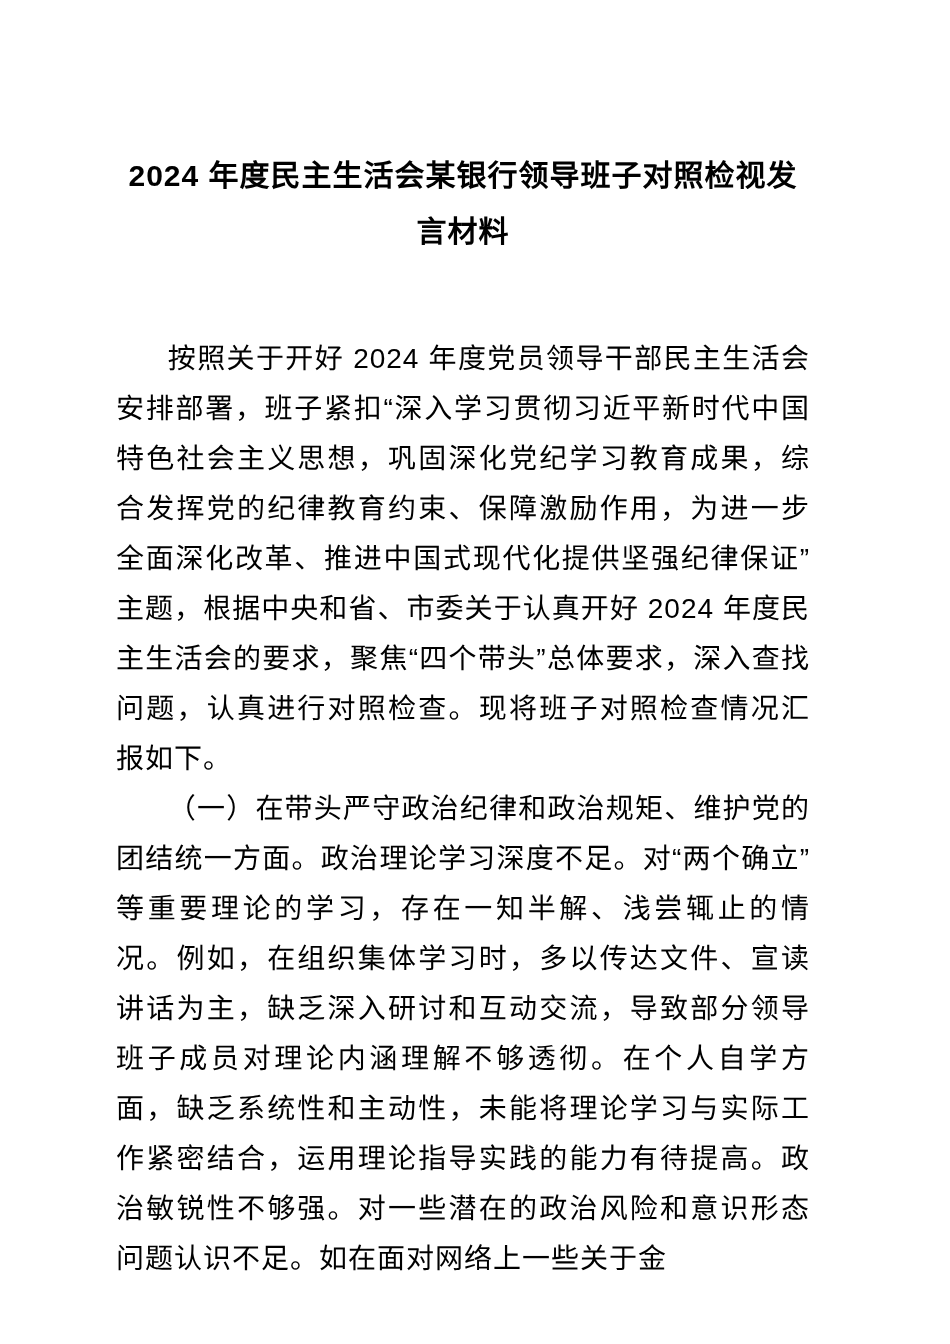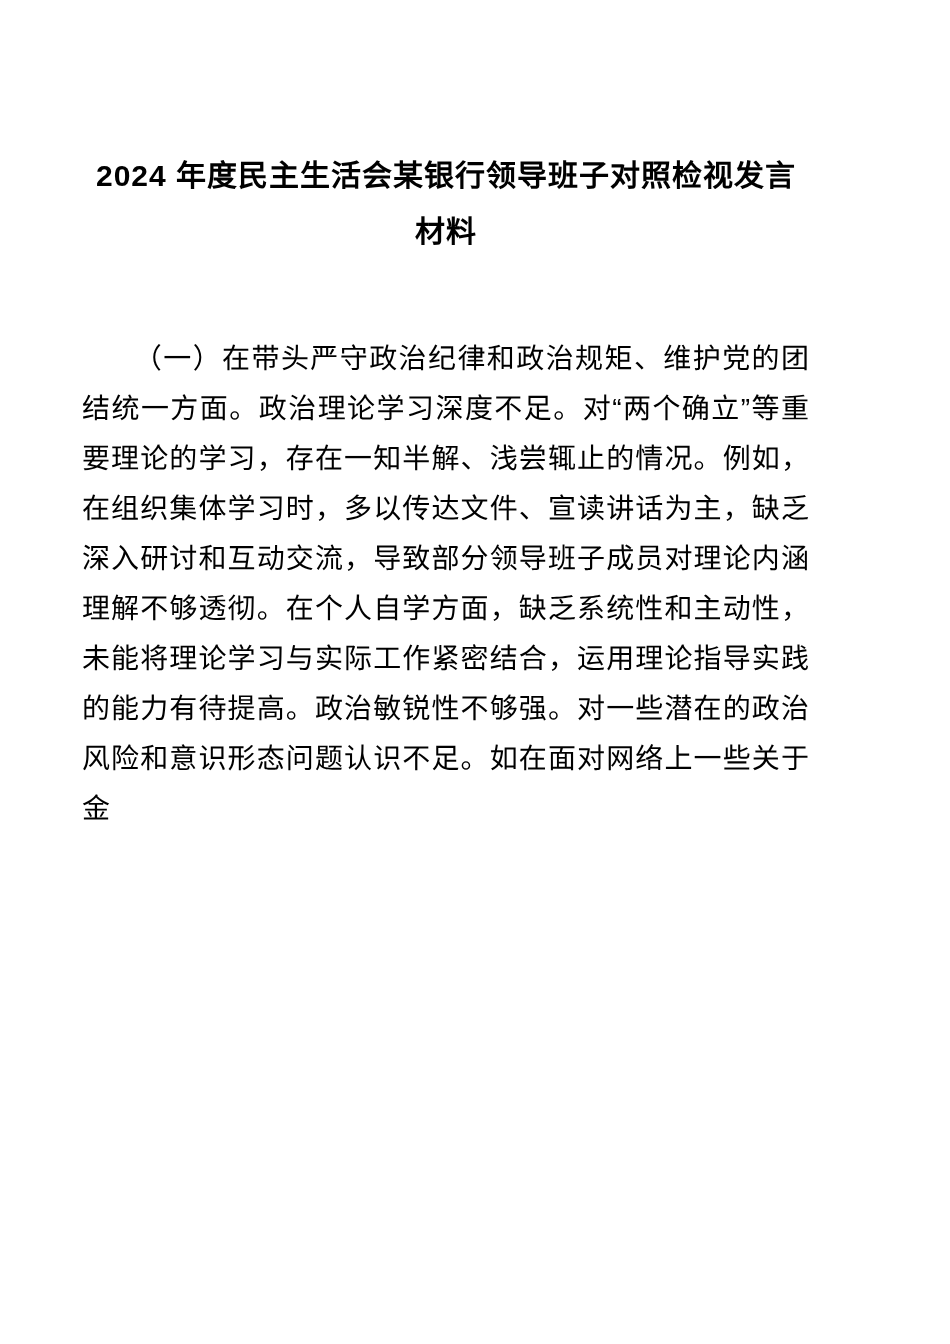--- a/index.html
+++ b/index.html
@@ -9,21 +9,21 @@
     color: #000000;
     font-family: "Liberation Sans", "DejaVu Sans", sans-serif;
   }
   .page {
     position: relative;
     width: 950px;
     height: 1344px;
     background: #ffffff;
     overflow: hidden;
     box-sizing: border-box;
-    padding: 148px 140px 0 82px;
+    padding: 148px 140px 0 116px;
   }
   .doc-title {
     margin: 0 0 74px 0;
     font-size: 30px;
     line-height: 56px;
     font-weight: bold;
     text-align: center;
     letter-spacing: 1px;
   }
   .para {
@@ -37,16 +37,17 @@
   .para.indent {
     text-indent: 1.85em;
   }
 </style>
 </head>
 <body>
 
 <div class="page">
   <h1 class="doc-title">2024 年度民主生活会某银行领导班子对照检视发言材料</h1>
 
+  <p class="para indent">按照关于开好 2024 年度党员领导干部民主生活会安排部署，班子紧扣“深入学习贯彻习近平新时代中国特色社会主义思想，巩固深化党纪学习教育成果，综合发挥党的纪律教育约束、保障激励作用，为进一步全面深化改革、推进中国式现代化提供坚强纪律保证”主题，根据中央和省、市委关于认真开好 2024 年度民主生活会的要求，聚焦“四个带头”总体要求，深入查找问题，认真进行对照检查。现将班子对照检查情况汇报如下。</p>
 
 
   <p class="para indent">（一）在带头严守政治纪律和政治规矩、维护党的团结统一方面。政治理论学习深度不足。对“两个确立”等重要理论的学习，存在一知半解、浅尝辄止的情况。例如，在组织集体学习时，多以传达文件、宣读讲话为主，缺乏深入研讨和互动交流，导致部分领导班子成员对理论内涵理解不够透彻。在个人自学方面，缺乏系统性和主动性，未能将理论学习与实际工作紧密结合，运用理论指导实践的能力有待提高。政治敏锐性不够强。对一些潜在的政治风险和意识形态问题认识不足。如在面对网络上一些关于金</p>
 </div>
 
 </body></html>

